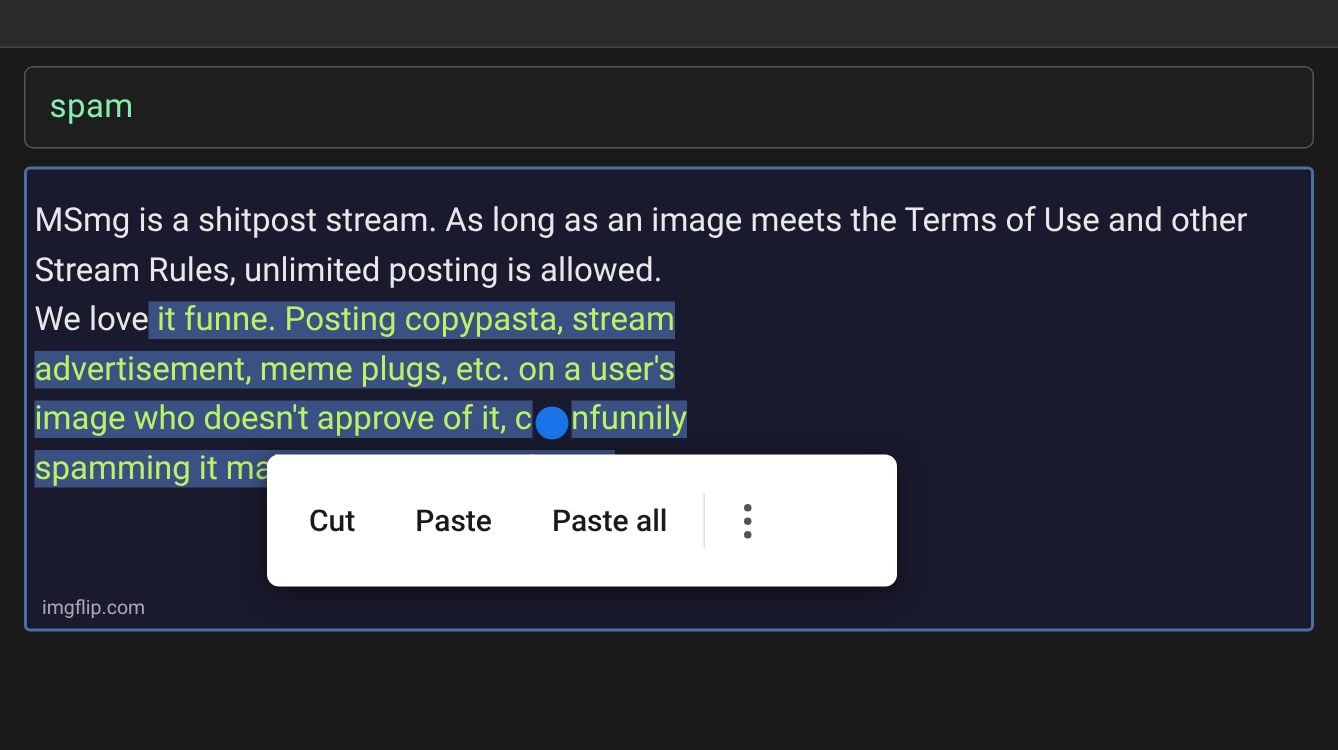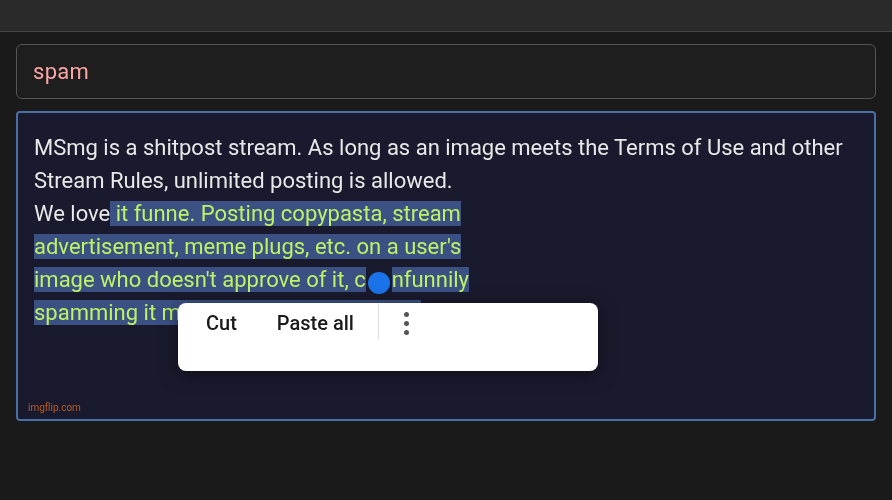--- a/index.html
+++ b/index.html
@@ -28,21 +28,21 @@
 
     .search-input-wrapper {
       flex: 1;
       background: #1e1e1e;
       border: 1.5px solid #555;
       border-radius: 6px;
       padding: 14px 16px;
     }
 
     .search-input-text {
-      color: #fca5a5;
+      color: #86efac;
       font-size: 22px;
       font-weight: 400;
       letter-spacing: 0.3px;
     }
 
     .remove-button {
       background: #c0392b;
       color: #fff;
       border: none;
       border-radius: 6px;
@@ -51,21 +51,21 @@
       font-weight: 500;
       cursor: pointer;
       white-space: nowrap;
     }
 
     .text-area-wrapper {
       margin: 0 16px;
       background: #1a1a2e;
       border: 2px solid #4a6fa5;
       border-radius: 4px;
-      padding: 18px 16px;
+      padding: 18px 5px;
       position: relative;
       height: 310px;
       overflow: hidden;
     }
 
     .text-content {
       color: #e8e8e8;
       font-size: 22px;
       line-height: 1.5;
       font-weight: 400;
@@ -92,22 +92,23 @@
 
     
     .context-menu {
       position: absolute;
       top: 190px;
       left: 160px;
       background: #fff;
       border-radius: 8px;
       box-shadow: 0 4px 20px rgba(0,0,0,0.35), 0 2px 8px rgba(0,0,0,0.2);
       display: flex;
+      align-items: center;
       padding: 0 8px;
-      height: 68px;
+      height: 88px;
       z-index: 100;
       gap: 0;
       min-width: 420px;
     }
 
     .context-menu-item {
       color: #1a1a1a;
       font-size: 20px;
       font-weight: 500;
       padding: 8px 20px;
@@ -146,22 +147,22 @@
       width: 5px;
       height: 5px;
       background: #555;
       border-radius: 50%;
     }
 
     .imgflip-watermark {
       position: absolute;
       bottom: 6px;
       left: 10px;
-      color: #f97316;
-      font-size: 10px;
+      color: #e5e5e5;
+      font-size: 13px;
       opacity: 0.7;
     }
   </style>
 </head>
 <body>
 
 <div class="top-bar"></div>
 
 <div class="search-row">
   <div class="search-input-wrapper">
@@ -173,20 +174,21 @@
   <div class="text-content">
     MSmg is a shitpost stream. As long as an image meets the Terms of Use and other Stream Rules, unlimited posting is allowed.<br>
     We love<span class="text-highlight"> it funne. Posting copypasta, stream<br>
     advertisement, meme plugs, etc. on</span><span class="text-highlight"> a user's<br>
     image who doesn't approve of it, c</span><span class="blue-cursor"></span><span class="text-highlight">nfunnily<br>
     spamming it makes you an uncool user.</span>
   </div>
 
   <div class="context-menu">
     <span class="context-menu-item">Cut</span>
+    <span class="context-menu-item">Paste</span>
     <span class="context-menu-item">Paste all</span>
     <div class="context-menu-divider"></div>
     <div class="context-menu-more">
       <div class="three-dots">
         <span></span>
         <span></span>
         <span></span>
       </div>
     </div>
   </div>

